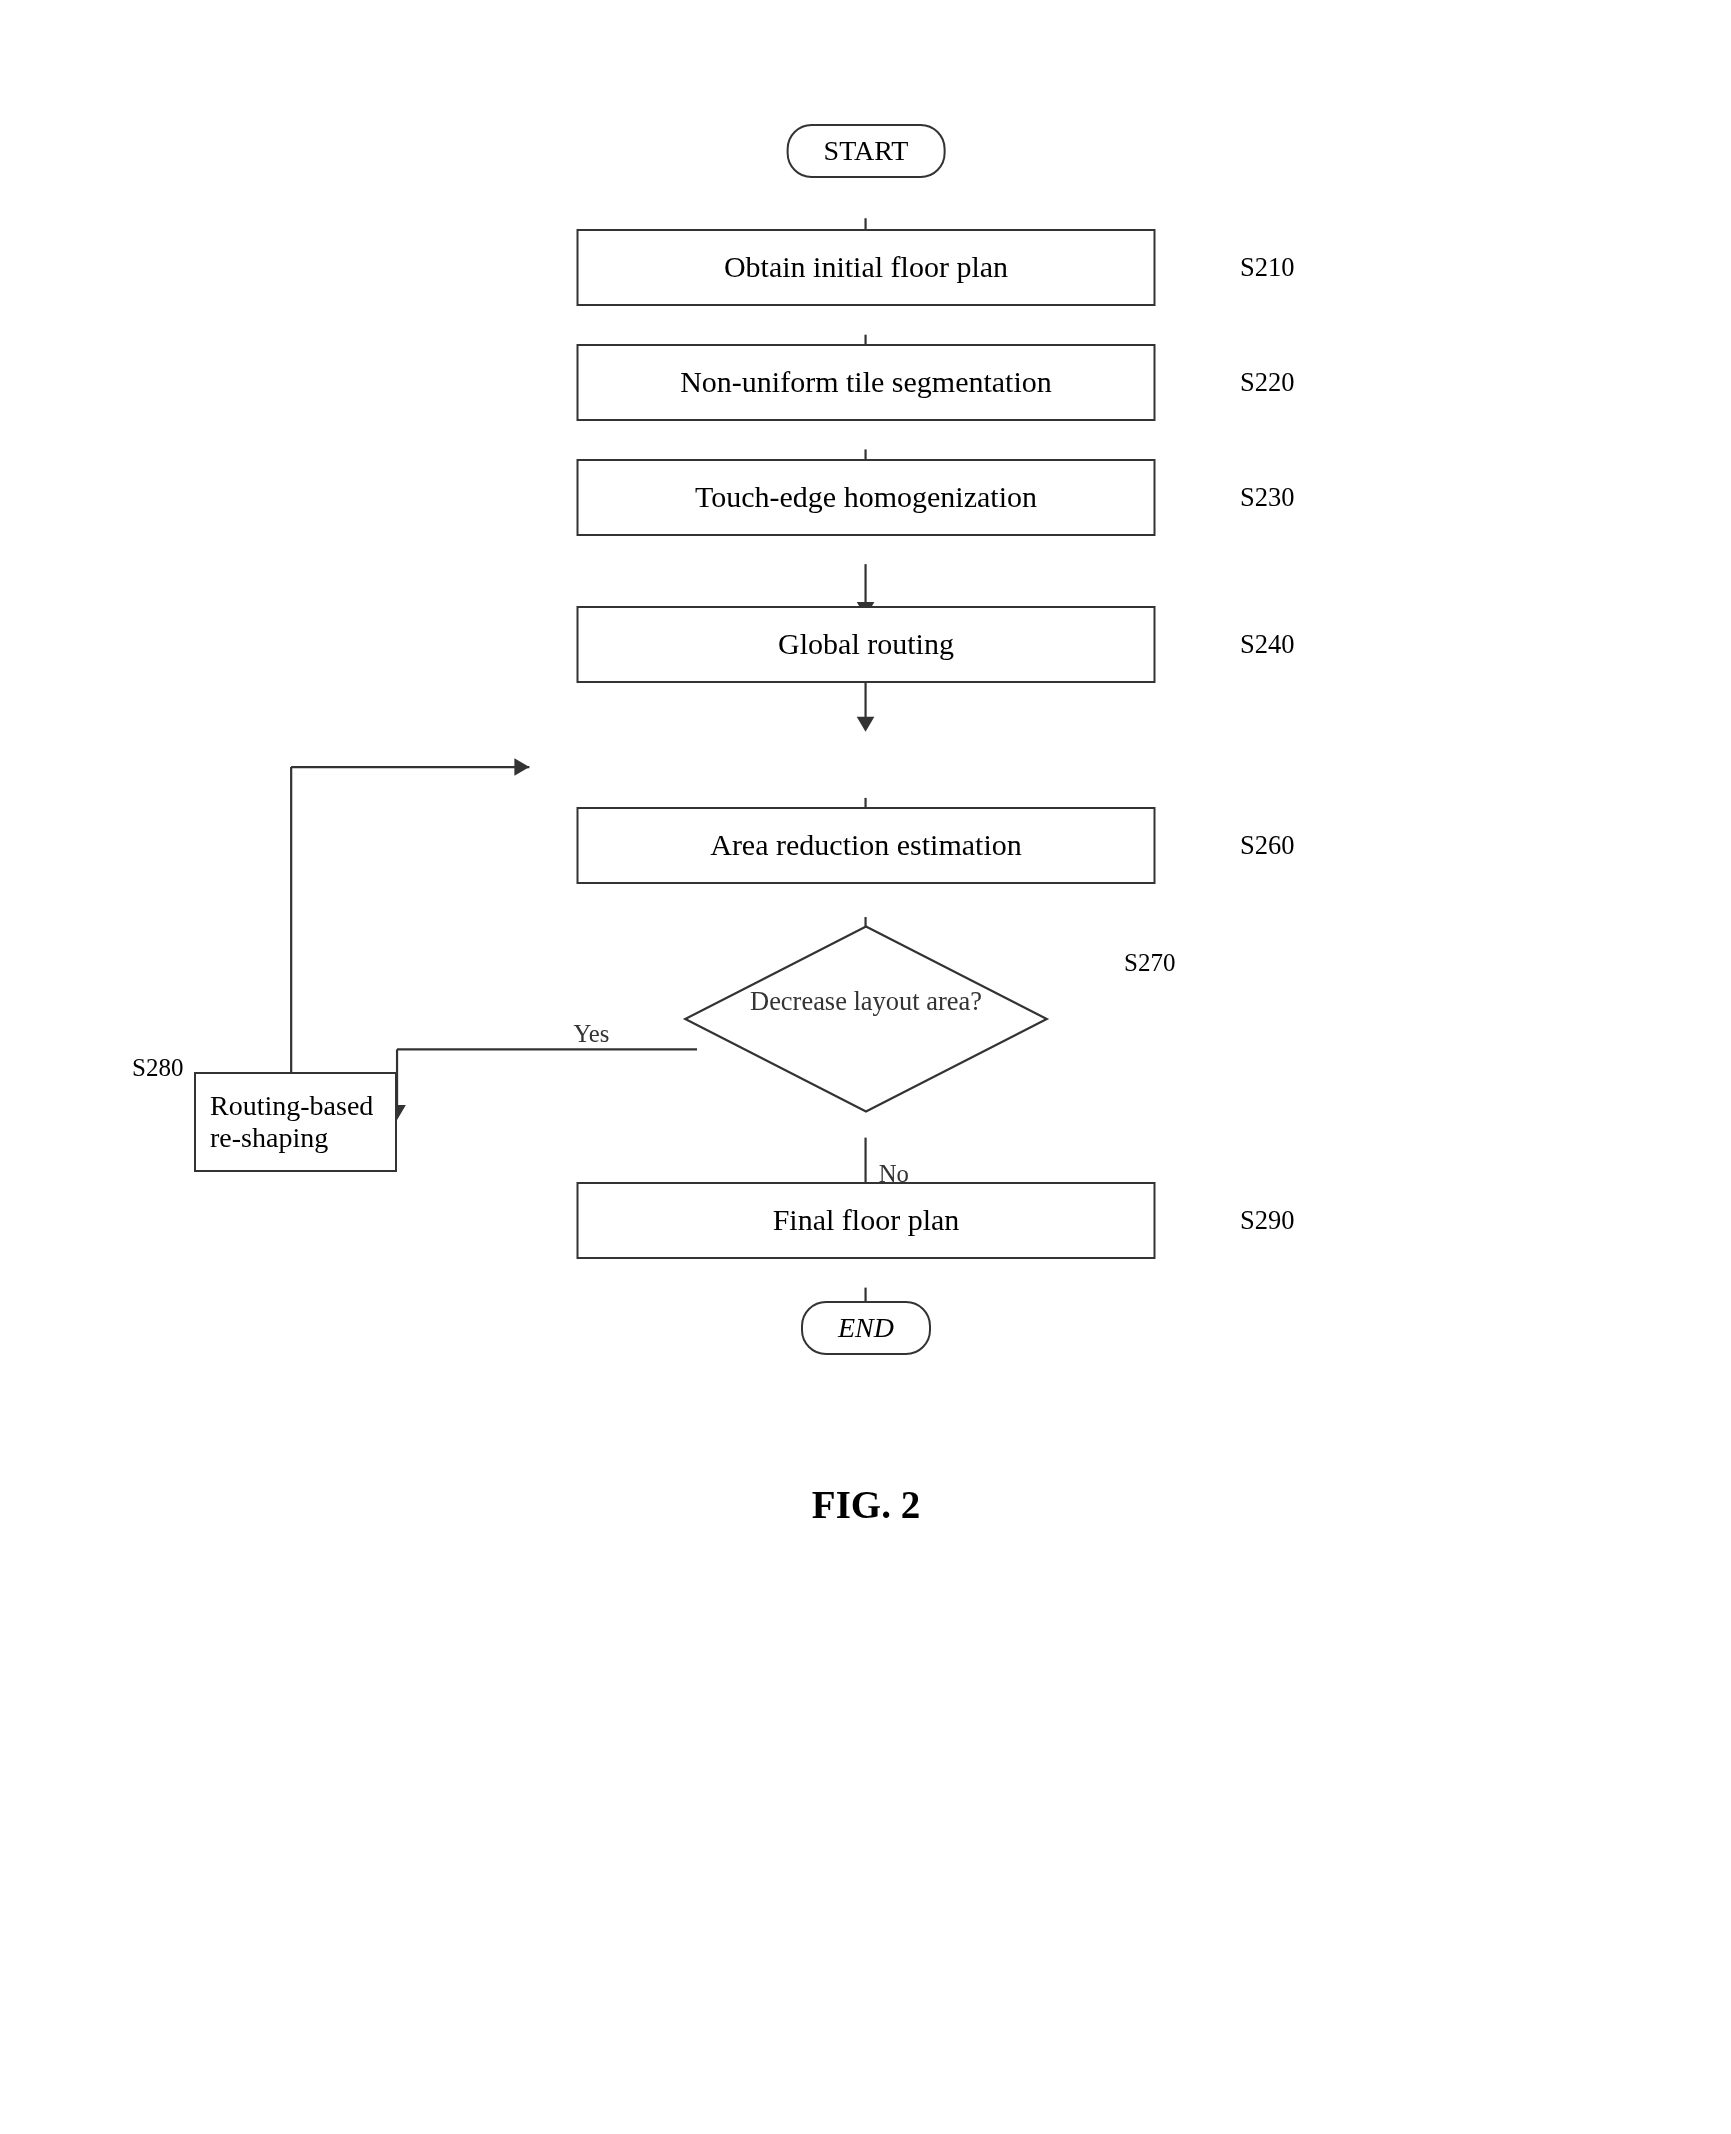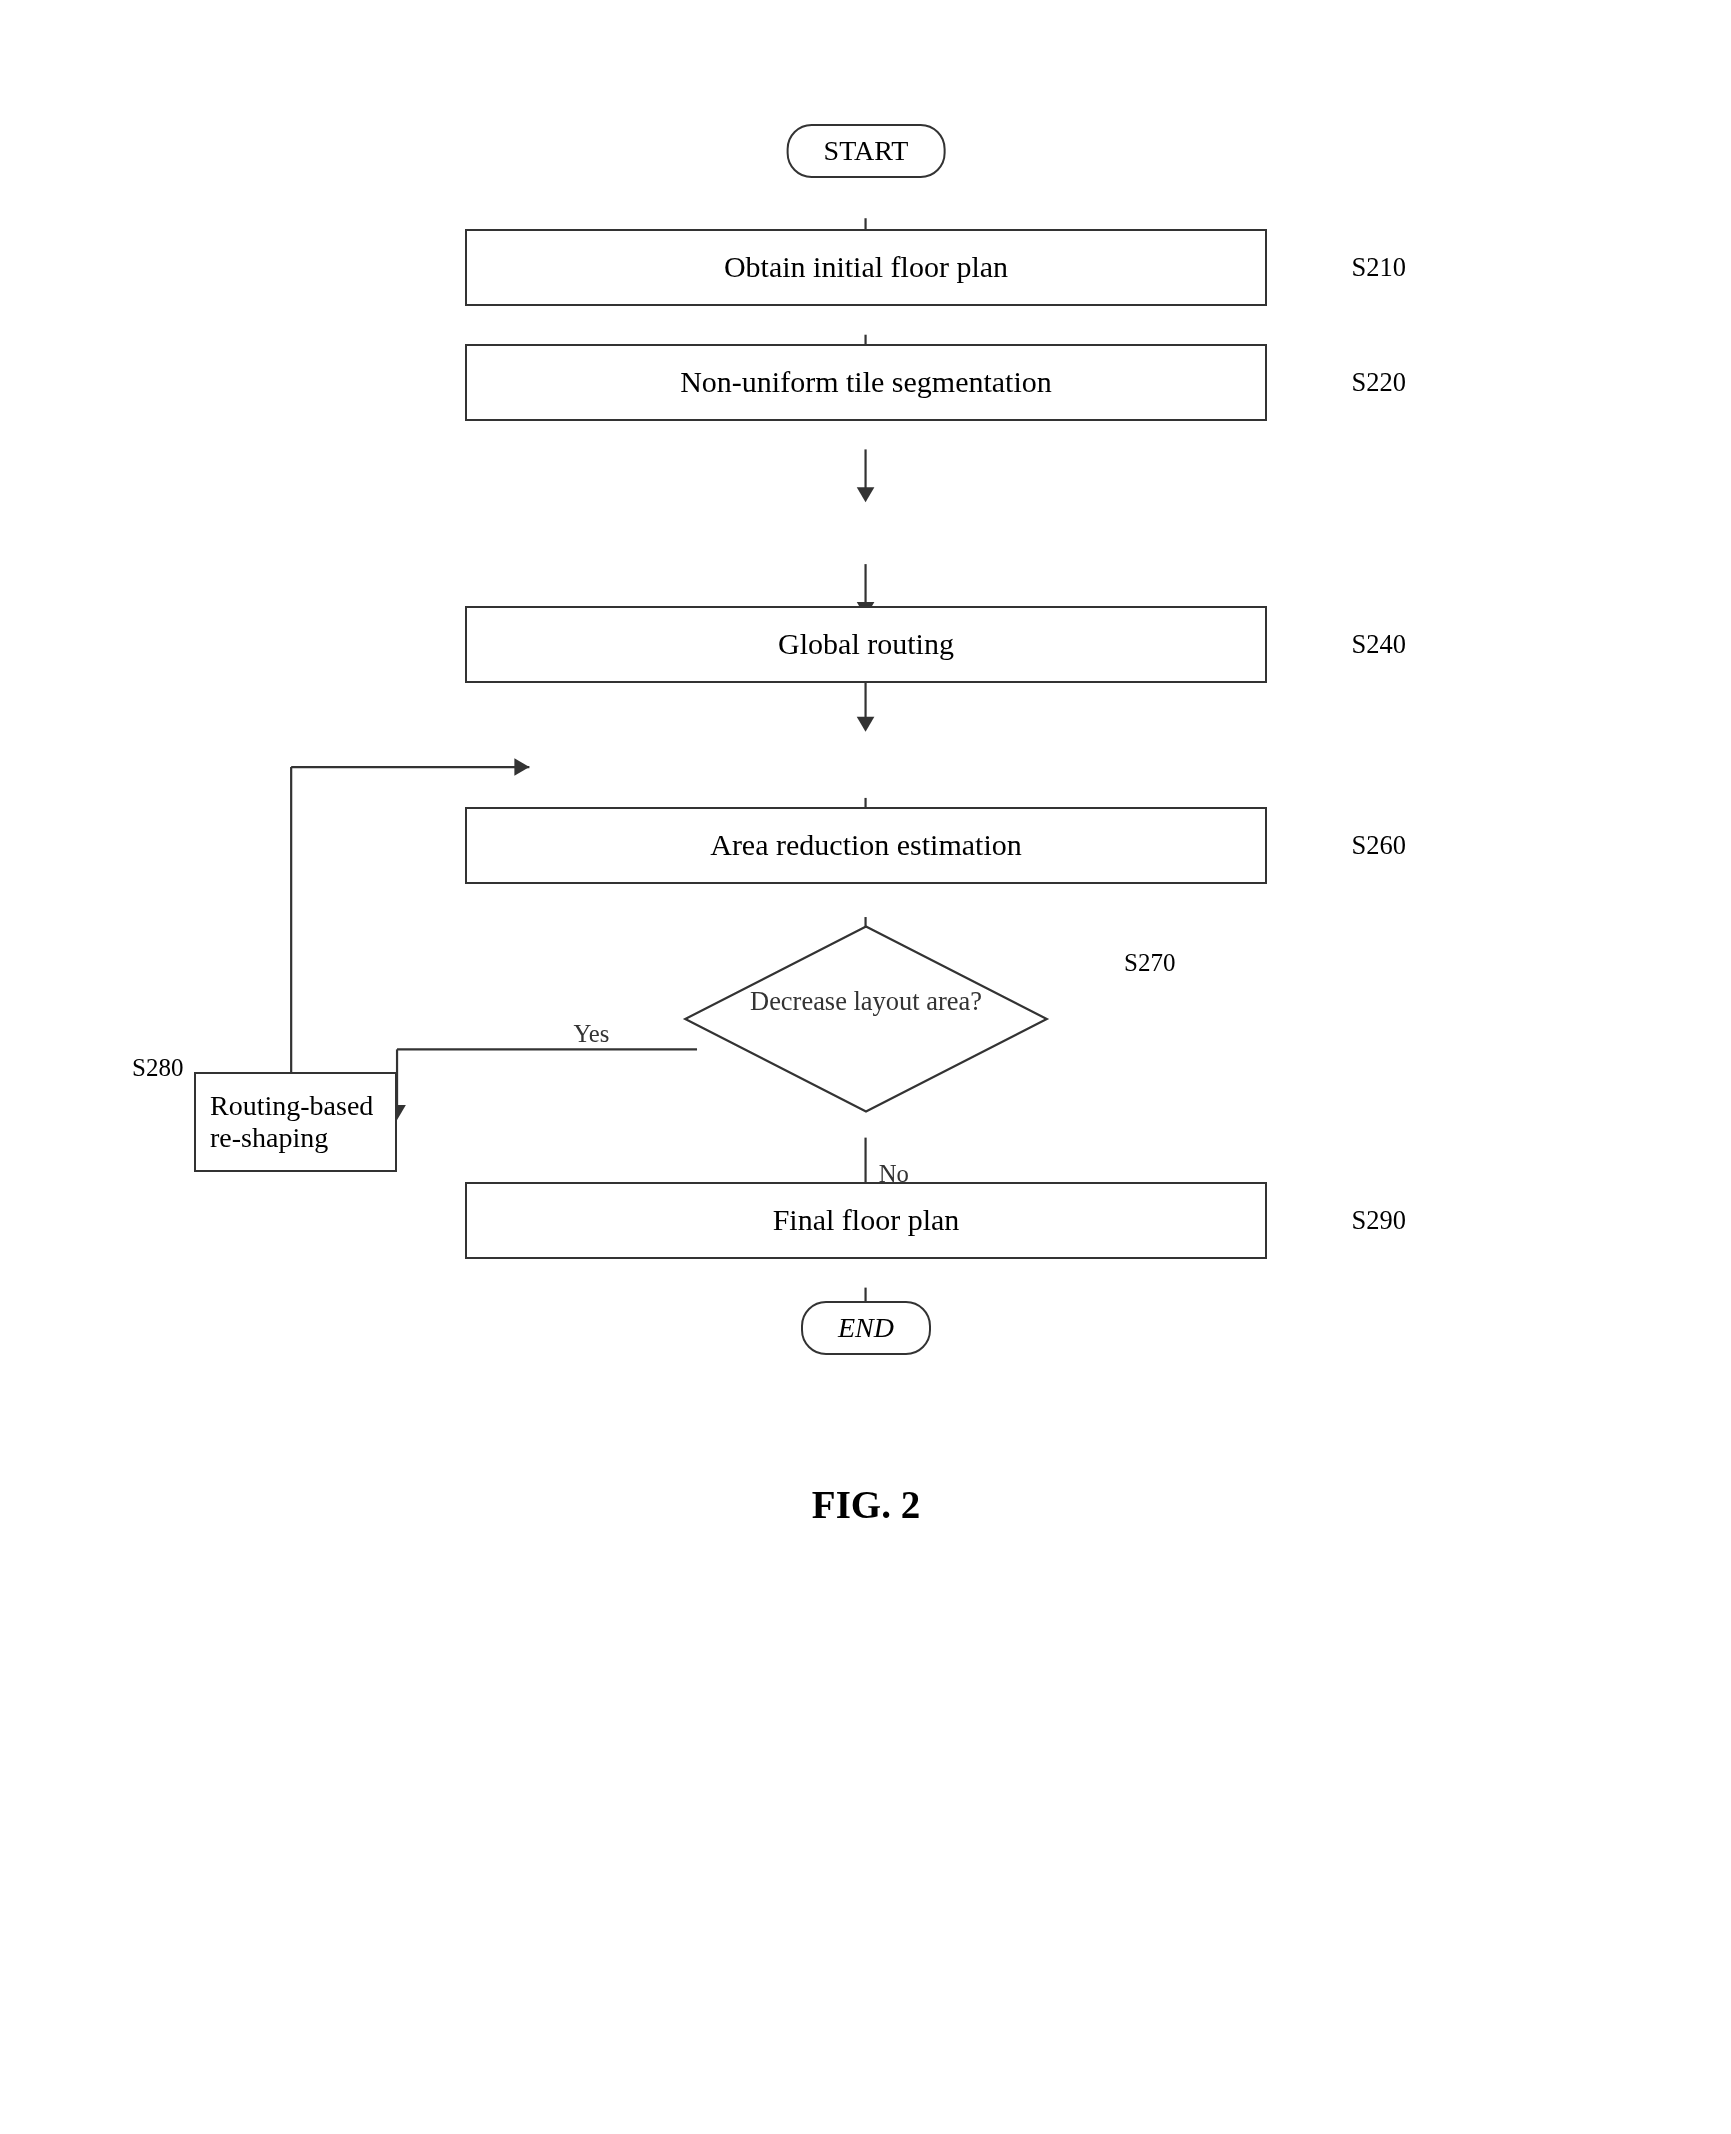--- a/index.html
+++ b/index.html
@@ -34,21 +34,21 @@
       text-align: center;
       min-width: 124px;
     }
 
     .fc-box {
       border: 2.2px solid #333;
       padding: 19.4px 26.5px;
       font-size: 30px;
       background: #fff;
       text-align: center;
-      width: 802px;
+      width: 579px;
     }
 
     .label-right {
       position: absolute;
       right: -141px;
       top: 50%;
       transform: translateY(-50%);
       font-size: 26.5px;
       white-space: nowrap;
     }
@@ -123,20 +123,26 @@
     </div>
   </div>
 
   <div style="position:absolute; top:291px; left:50%; transform:translateX(-50%); z-index:2;">
     <div class="fc-box" style="position:relative;">
       <span>Non-uniform tile segmentation</span>
       <span class="label-right">S220</span>
     </div>
   </div>
 
+  <div style="position:absolute; top:406px; left:50%; transform:translateX(-50%); z-index:2;">
+    <div class="fc-box" style="position:relative;">
+      <span>Touch-edge homogenization</span>
+      <span class="label-right">S230</span>
+    </div>
+  </div>
 
   <div style="position:absolute; top:521px; left:50%; transform:translateX(-50%); z-index:2;">
     <div class="fc-box" style="position:relative;margin-top:32px;">
       <span>Global routing</span>
       <span class="label-right">S240</span>
     </div>
   </div>
 
 
   <div style="position:absolute; top:754px; left:50%; transform:translateX(-50%); z-index:2;border-radius:12px;">

